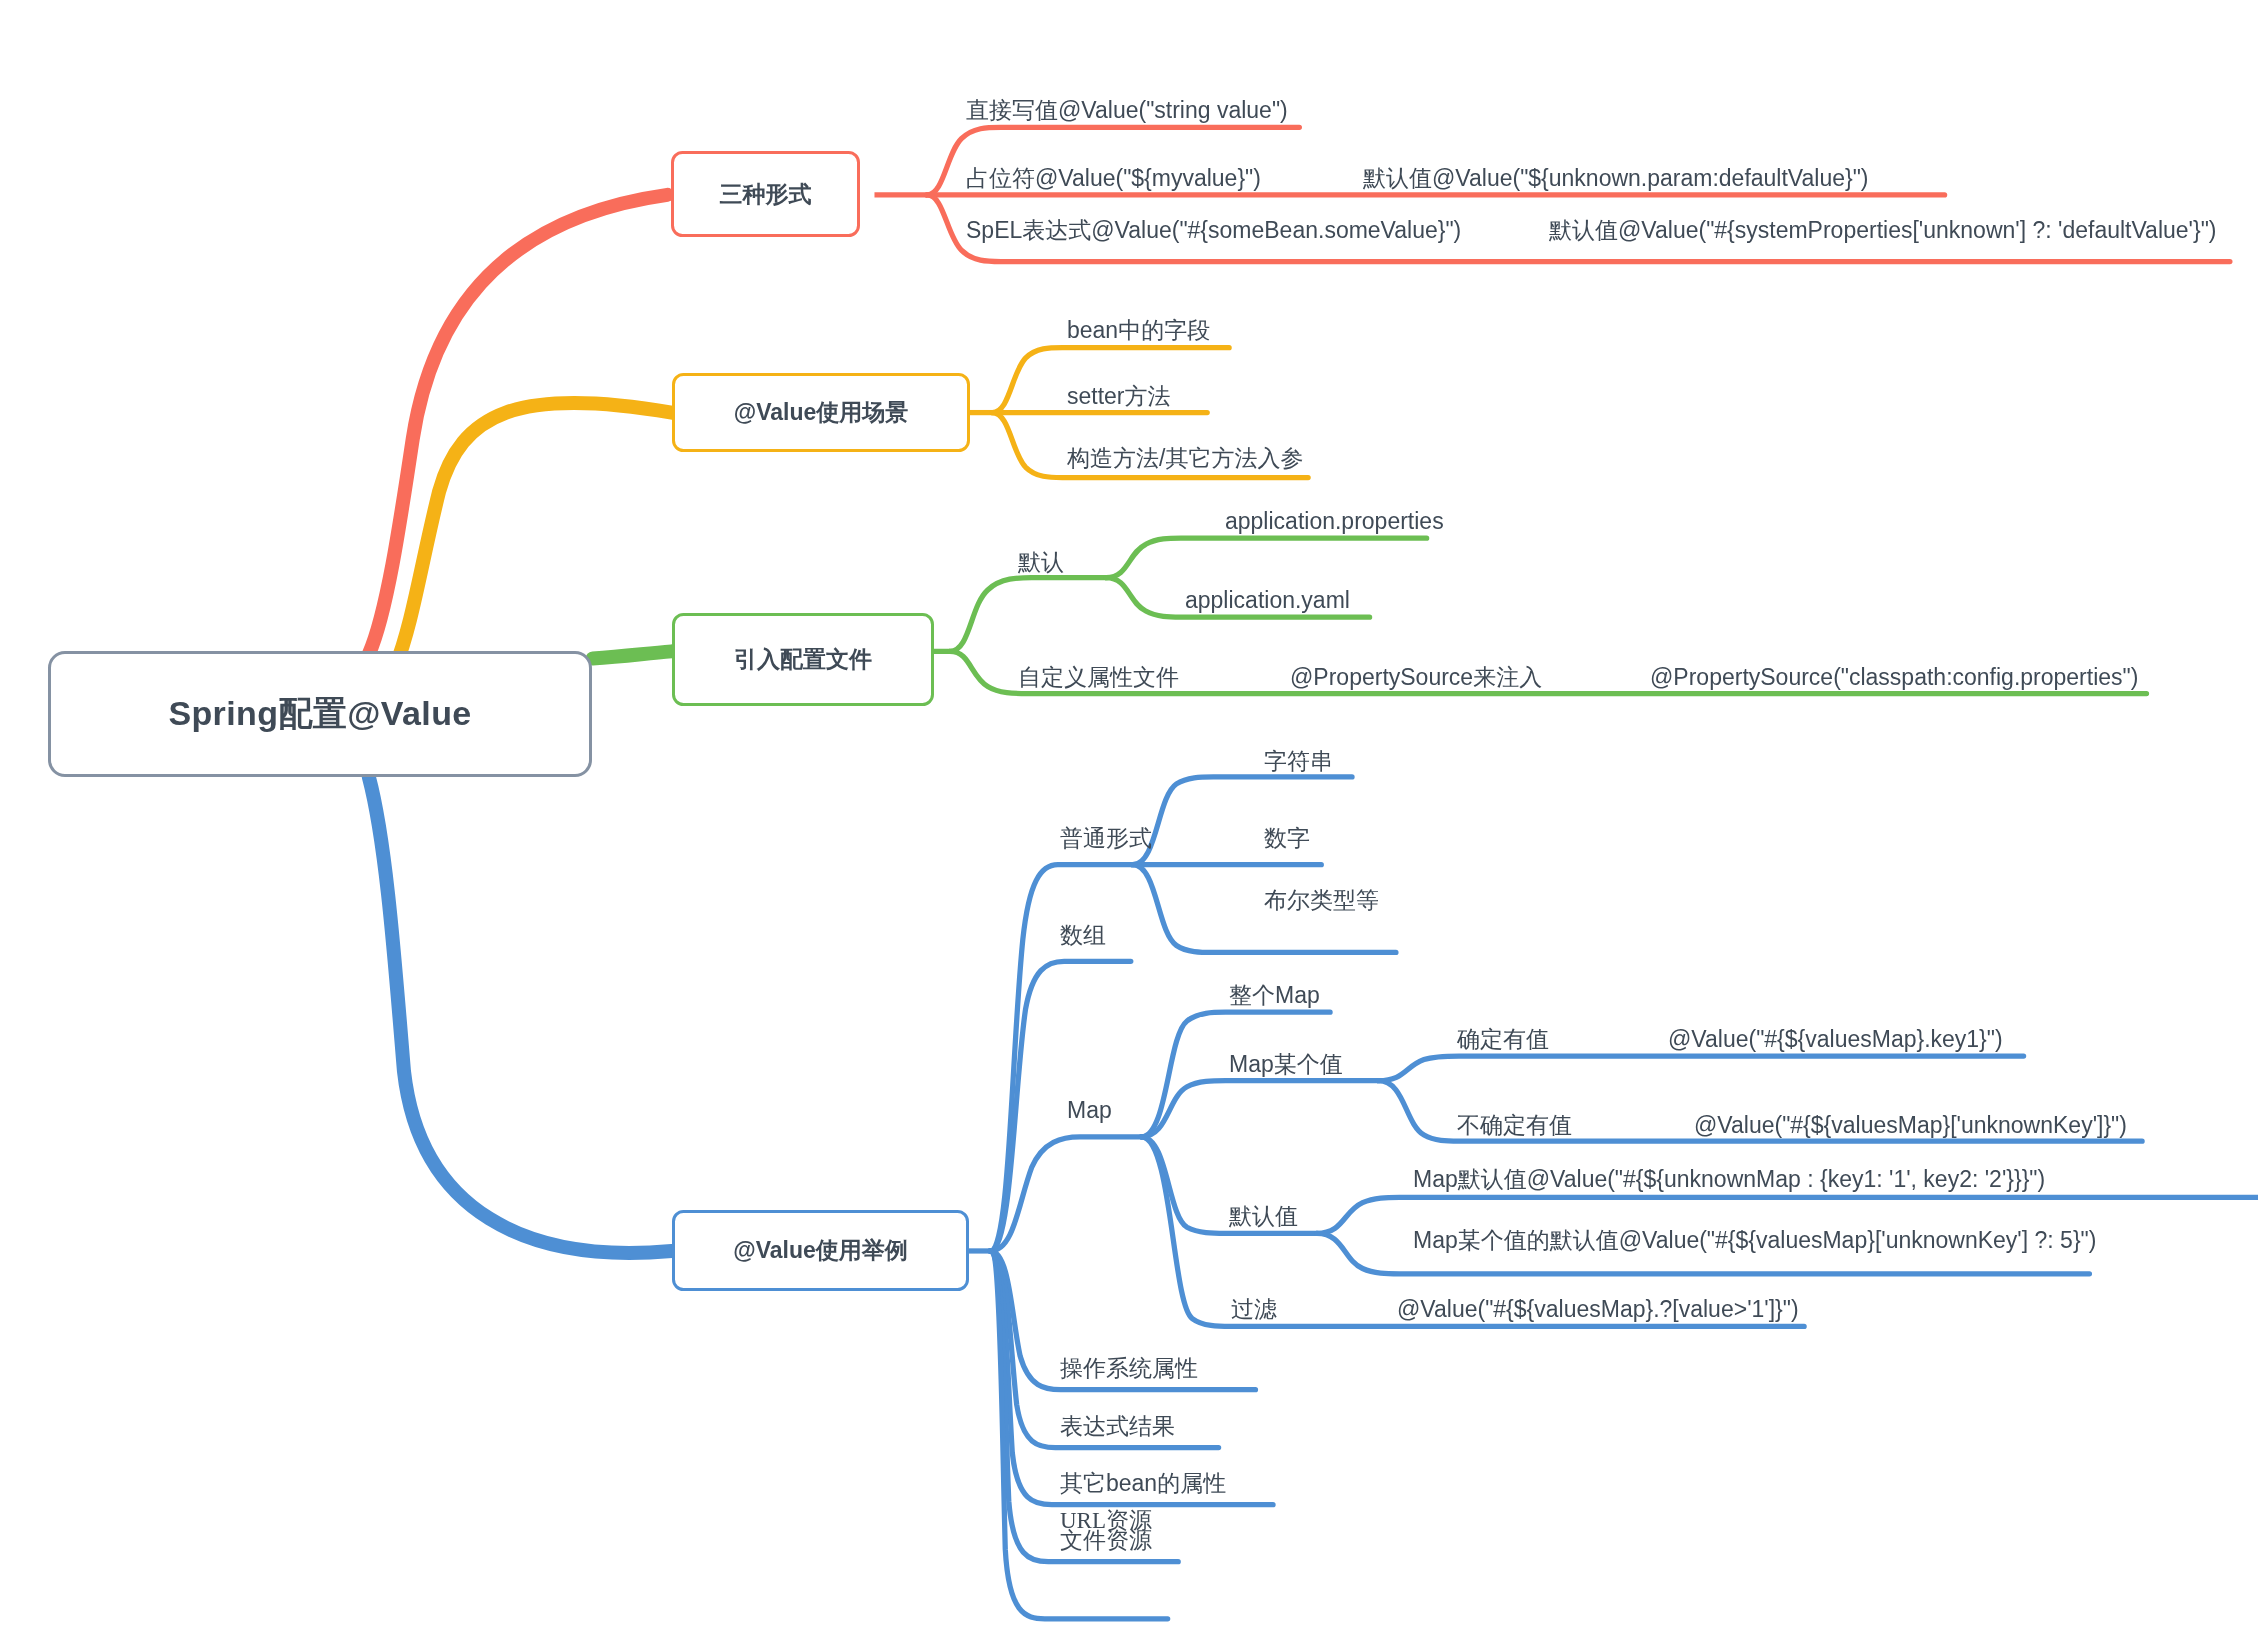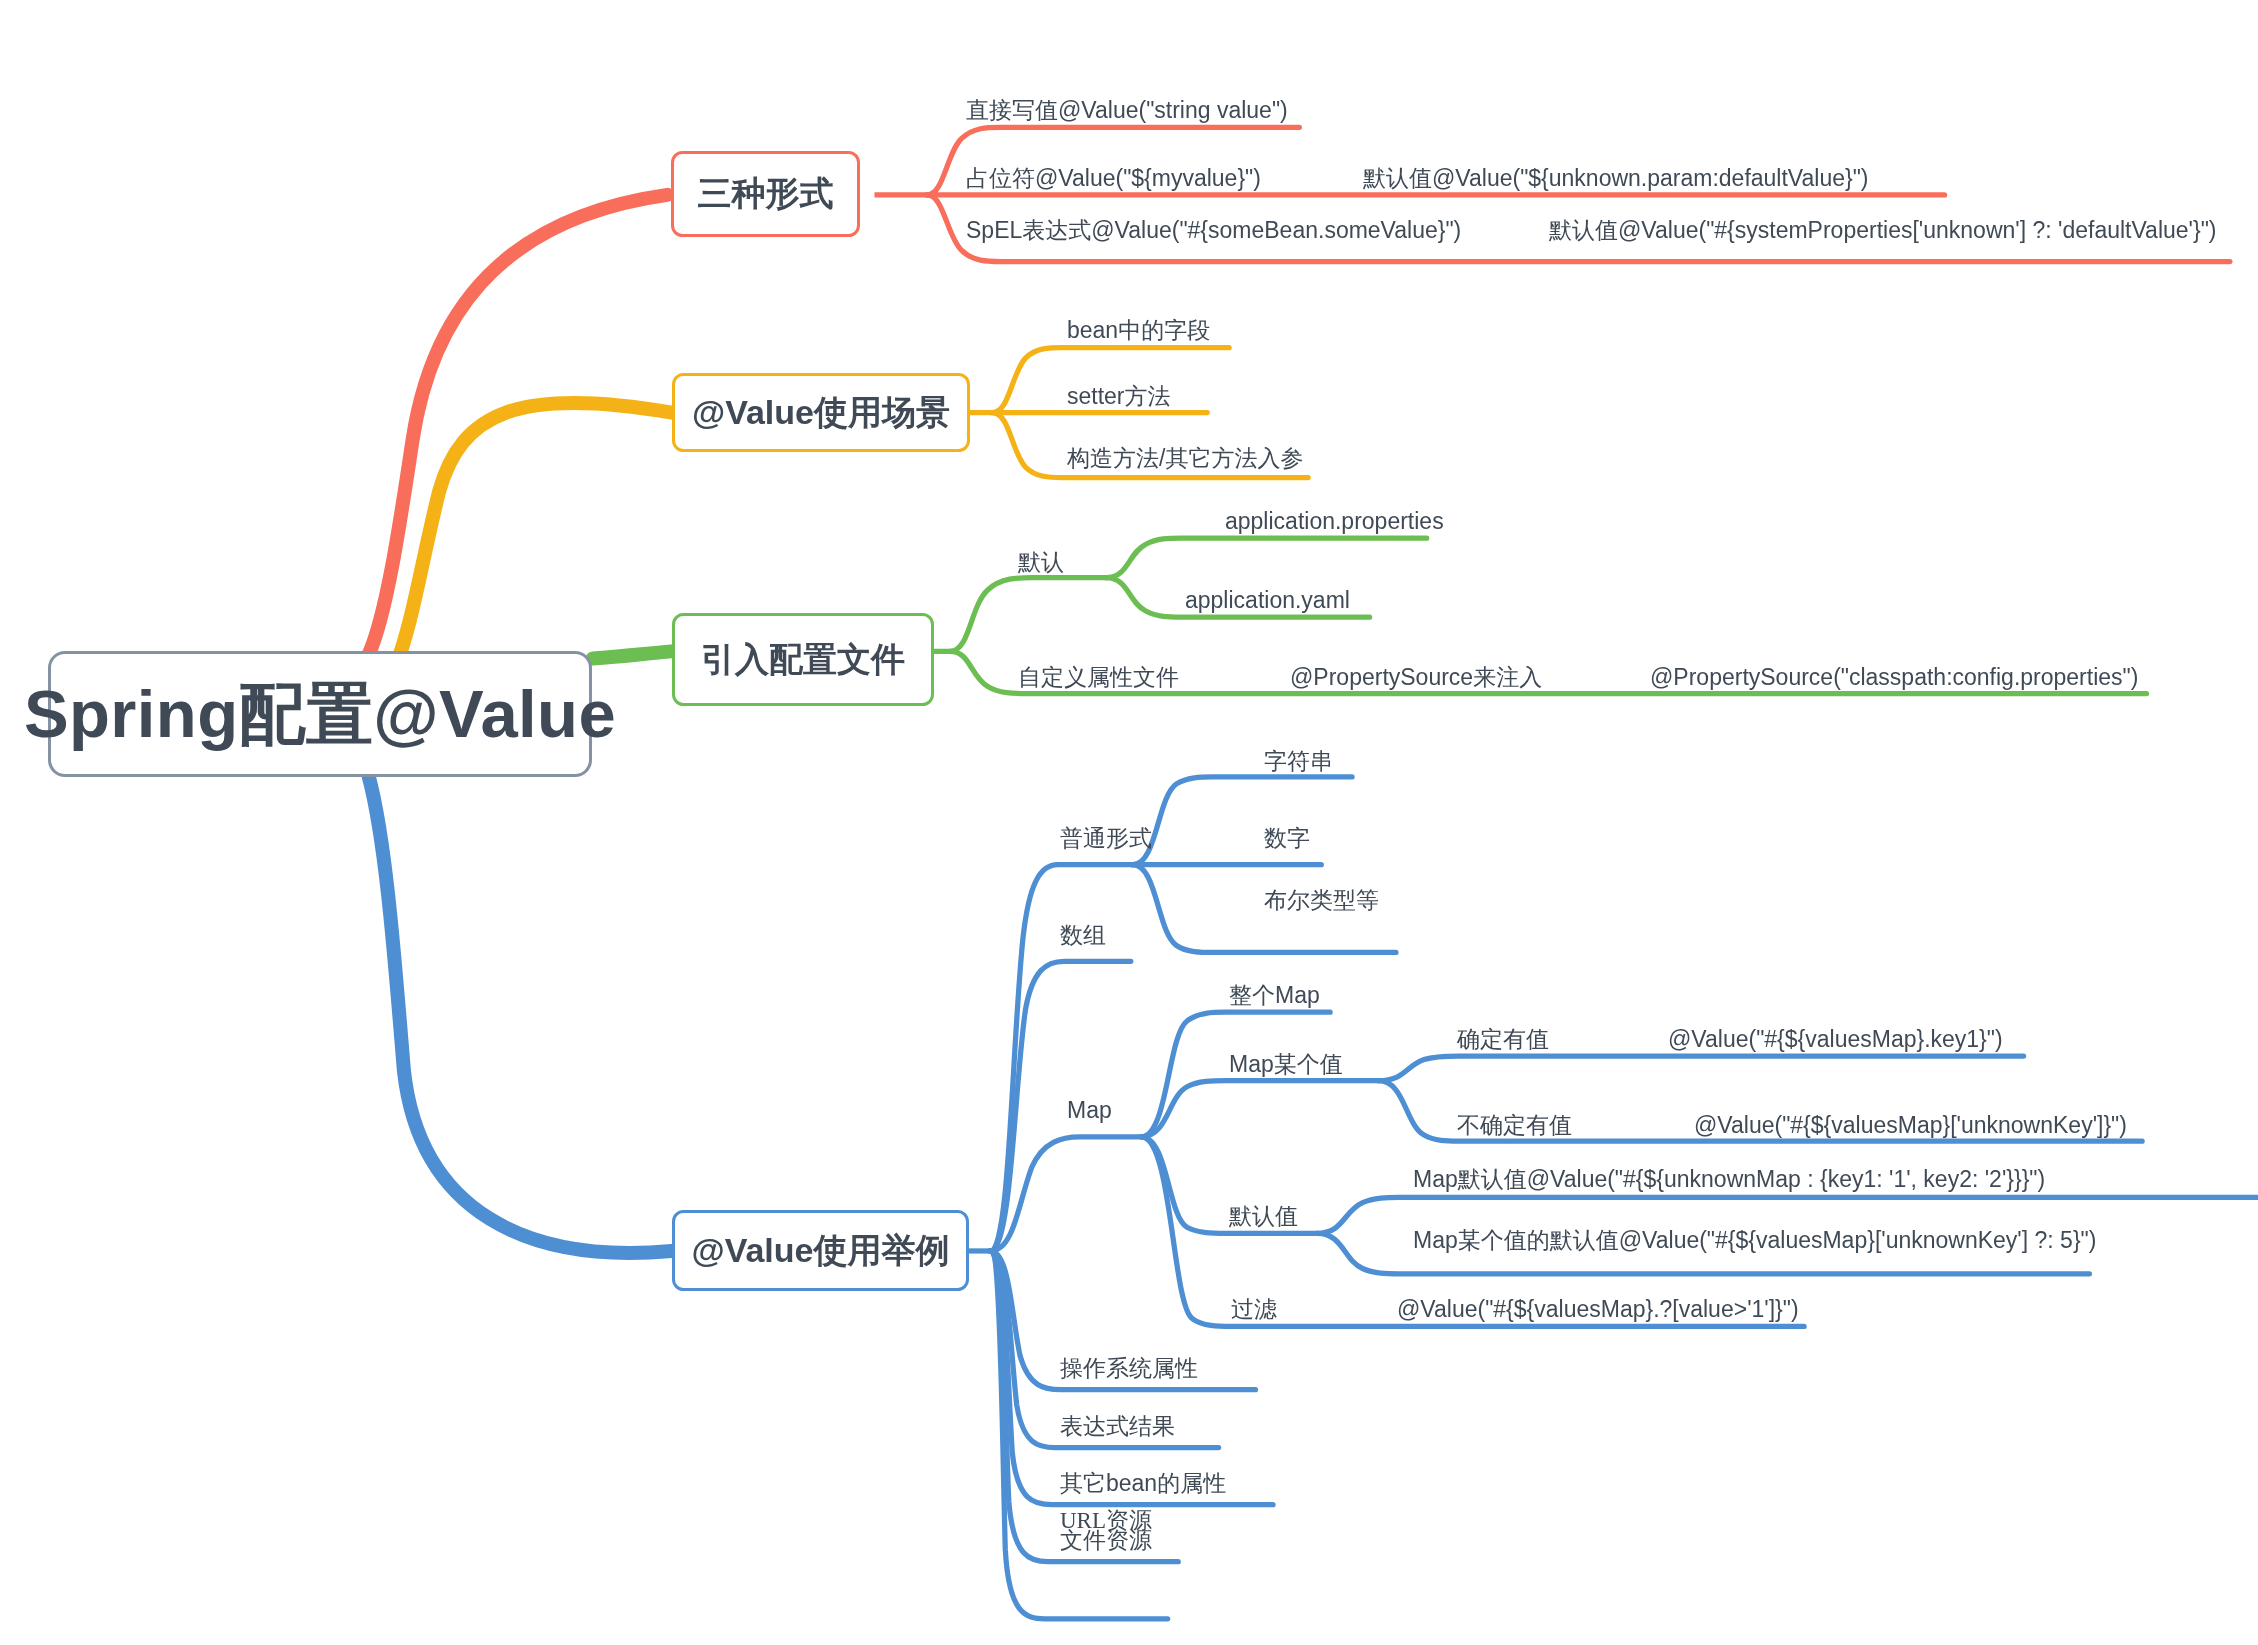--- a/index.html
+++ b/index.html
@@ -32,28 +32,28 @@
     box-sizing: border-box;
     display: flex;
     align-items: center;
     justify-content: center;
     background: #ffffff;
     white-space: nowrap;
   }
   .root-node {
     border: 3.5px solid #8592a3;
     border-radius: 17px;
-    font-size: 67px;
+    font-size: 34px;
     font-weight: 600;
     color: #3f4a56;
     letter-spacing: 0.4px;
   }
   .branch-node {
     border-radius: 11.4px;
-    font-size: 34px;
+    font-size: 23px;
     font-weight: 700;
     color: #3f4a56;
   }
   .branch-node.red    { border: 3.5px solid #f96d5b; }
   .branch-node.orange { border: 3.5px solid #f5b216; }
   .branch-node.green  { border: 3.5px solid #6cbe53; }
   .branch-node.blue   { border: 3.5px solid #4e8fd4; }
 
   
   .leaf {

